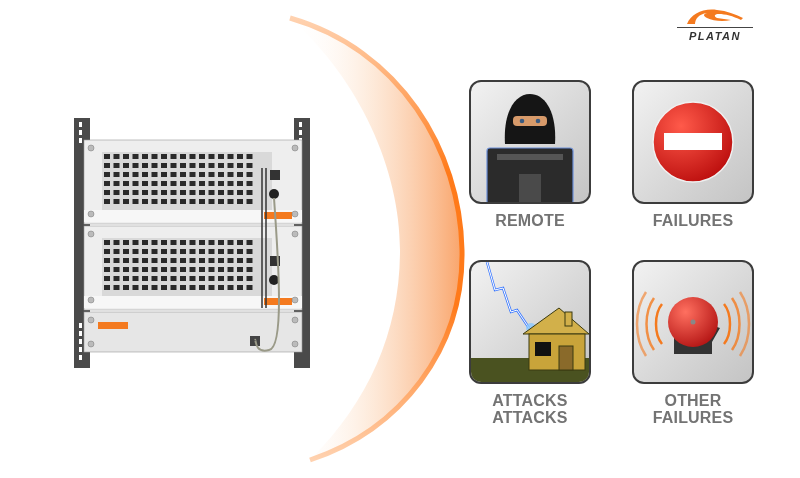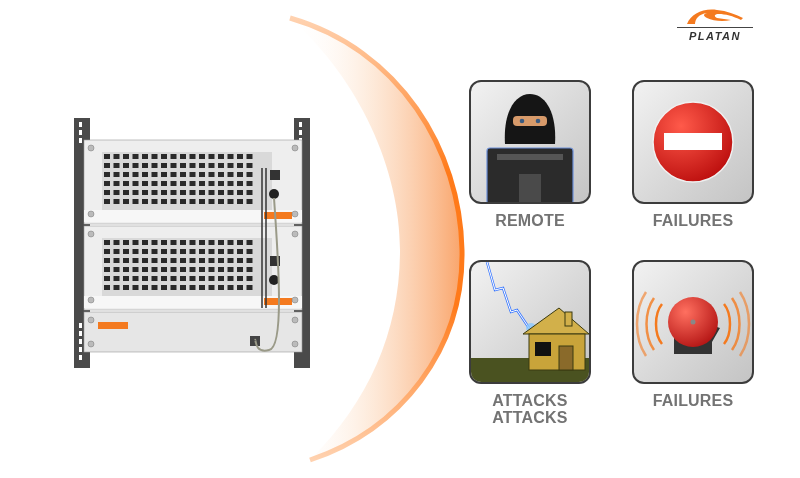--- a/index.html
+++ b/index.html
@@ -381,14 +381,15 @@
       <path d="M90 42 C 98 52, 98 72, 90 82"></path>
       <path d="M98 36 C 108 50, 108 74, 98 88" opacity="0.8"></path>
       <path d="M106 30 C 118 48, 118 76, 106 94" opacity="0.6"></path>
     </g>
     <path d="M40 74 L 40 92 L 78 92 L 78 80 L 86 66 L 80 64 L 72 76 Z" fill="#333"></path>
     <circle cx="59" cy="60" r="25" fill="url(#bellg)"></circle>
     <circle cx="59" cy="60" r="2.5" fill="#888"></circle>
   </svg>
 </div>
 <div class="label" style="left:613px;top:392px;">
+  <div>OTHER</div>
   <div>FAILURES</div>
 </div>
 
 </body></html>

